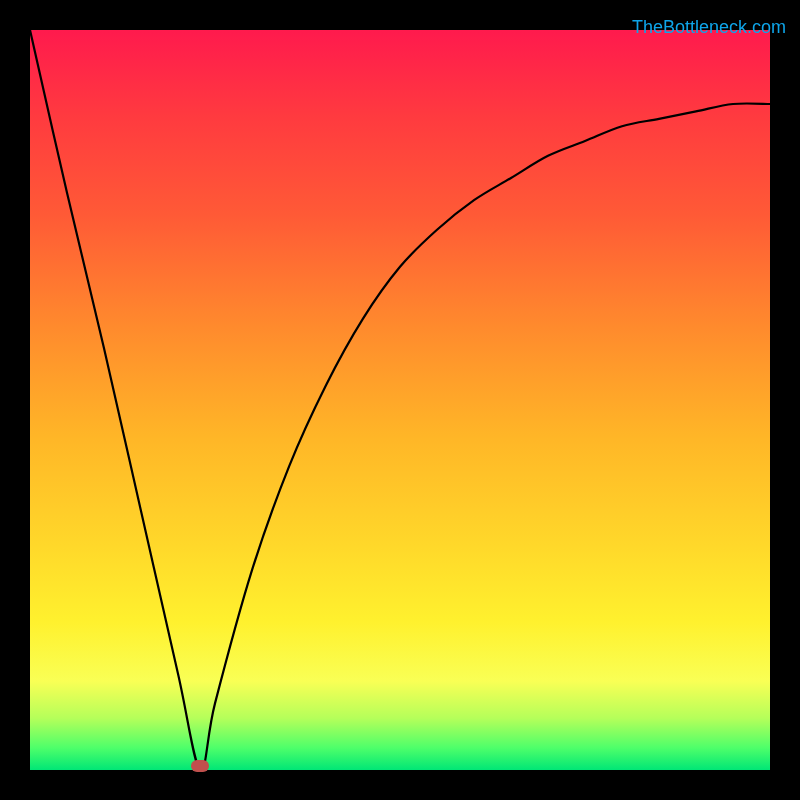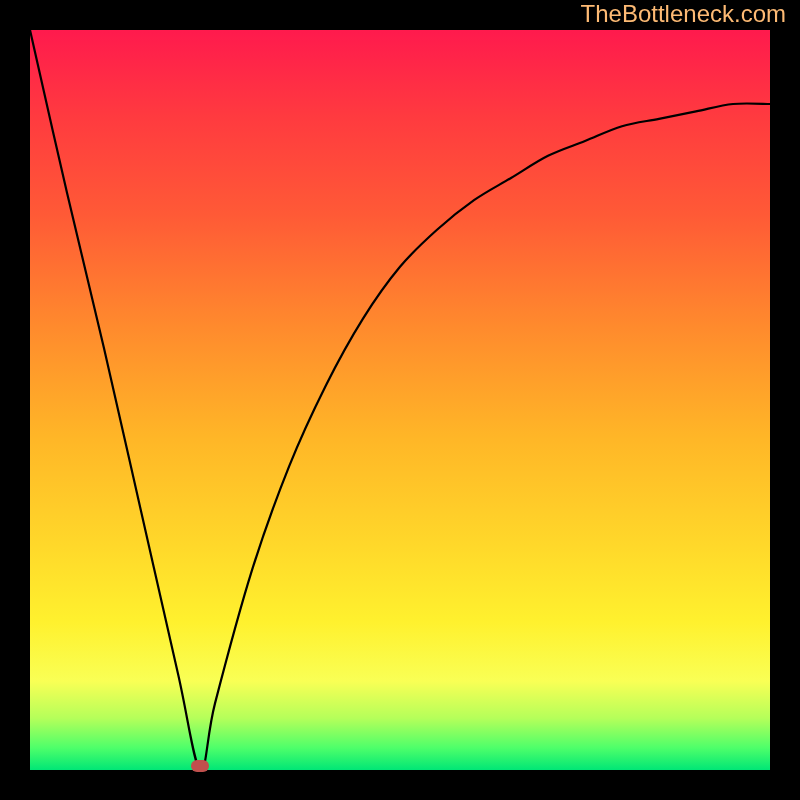--- a/index.html
+++ b/index.html
@@ -49,24 +49,24 @@
   .minimum-marker {
     position: absolute;
     width: 18px;
     height: 12px;
     border-radius: 6px;
     background: #c0504d;
     transform: translate(-50%, -50%);
   }
   .watermark {
     position: absolute;
-    top: 0;
+    top: 17px;
     right: 14px;
-    color: #fdba74;
-    font-size: 24px;
+    color: #0ea5e9;
+    font-size: 18px;
     text-align: right;
     white-space: nowrap;
     user-select: none;
   }
 </style>
 </head>
 <body>
 
 <div class="frame">
 

